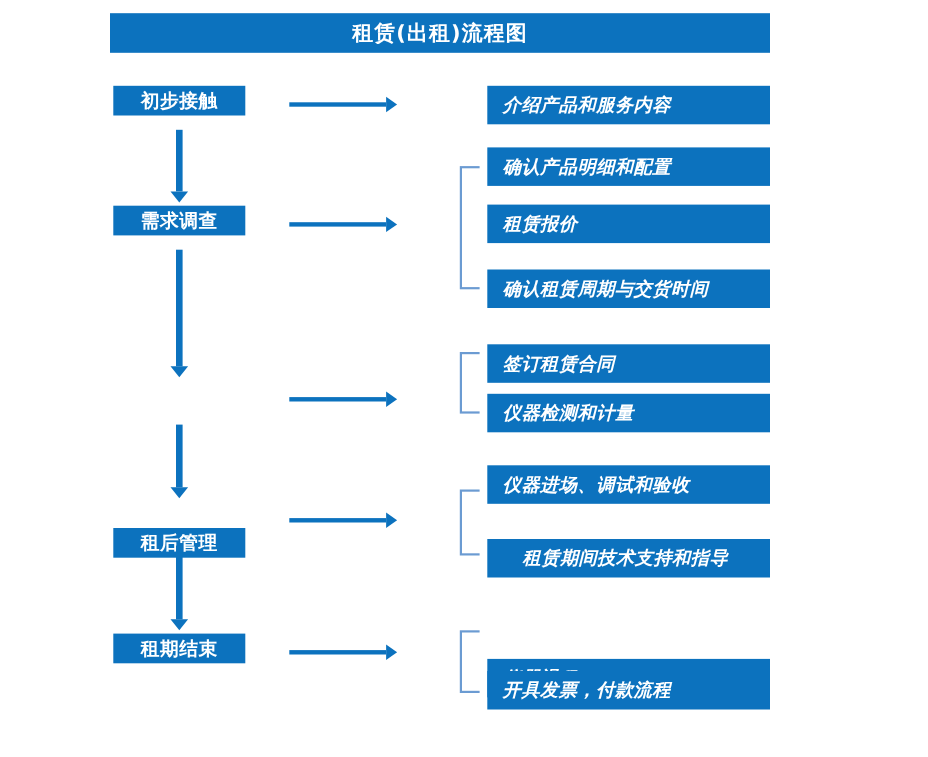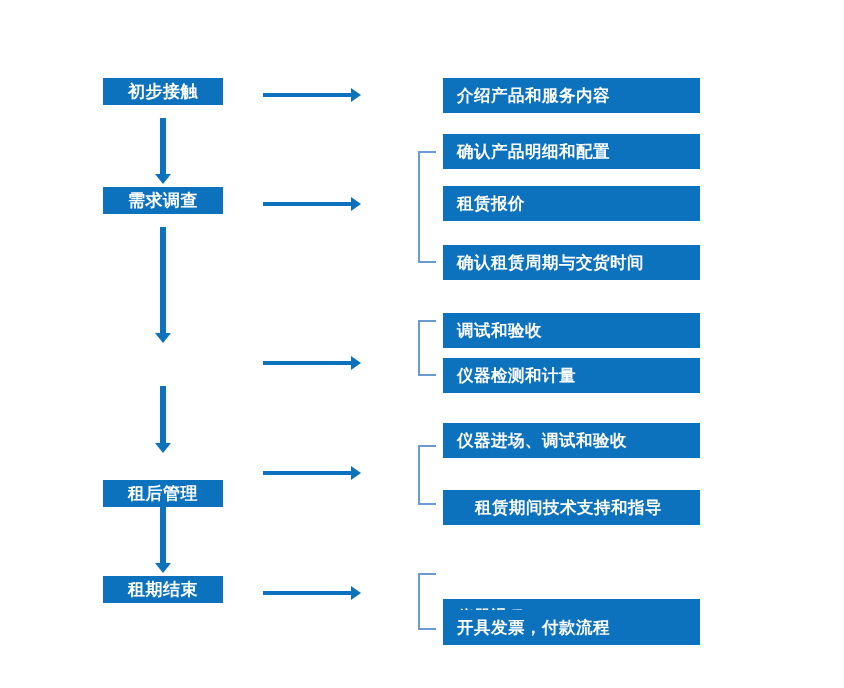--- a/index.html
+++ b/index.html
@@ -50,20 +50,21 @@
     letter-spacing: 0.5px;
   }
   .node.detail {
     left: 443px;
     width: 257px;
     height: 35px;
     justify-content: flex-start;
     padding-left: 14px;
     font-size: 16.5px;
     letter-spacing: 0.5px;
+    font-style: italic;
   }
   
   .h-arrow {
     position: absolute;
     height: 14px;
     pointer-events: none;
   }
   .h-arrow .shaft {
     position: absolute;
     left: 0;
@@ -116,20 +117,21 @@
     background: #6B9BD2;
   }
   .bracket .stub.top { top: 0; }
   .bracket .stub.bottom { bottom: 0; }
 </style>
 </head>
 <body>
 
 <div id="canvas">
 
+  <div class="title-bar">租赁(出租)流程图</div>
 
   <div class="node stage" style="top:78px;">初步接触</div>
 
   <div class="node stage" style="top:187px;">需求调查</div>
 
 
   <div class="node stage" style="top:452px;margin-top:28px;">租后管理</div>
 
   <div class="node stage" style="top:576px;">租期结束</div>
 
@@ -199,21 +201,21 @@
   </div>
 
   <div class="node detail" style="top:78px;">介绍产品和服务内容</div>
 
   <div class="node detail" style="top:134px;">确认产品明细和配置</div>
 
   <div class="node detail" style="top:186px;text-align:right;">租赁报价</div>
 
   <div class="node detail" style="top:245px;">确认租赁周期与交货时间</div>
 
-  <div class="node detail" style="top:313px;">调试和验收</div>
+  <div class="node detail" style="top:313px;">签订租赁合同</div>
 
   <div class="node detail" style="top:358px;">仪器检测和计量</div>
 
   <div class="node detail" style="top:423px;">仪器进场、调试和验收</div>
 
   <div class="node detail" style="top:490px;padding-left:32px;">租赁期间技术支持和指导</div>
 
   <div class="node detail" style="top:563px;margin-top:36px;">仪器退租</div>
 
   <div class="node detail" style="top:610px;">开具发票，付款流程</div>

